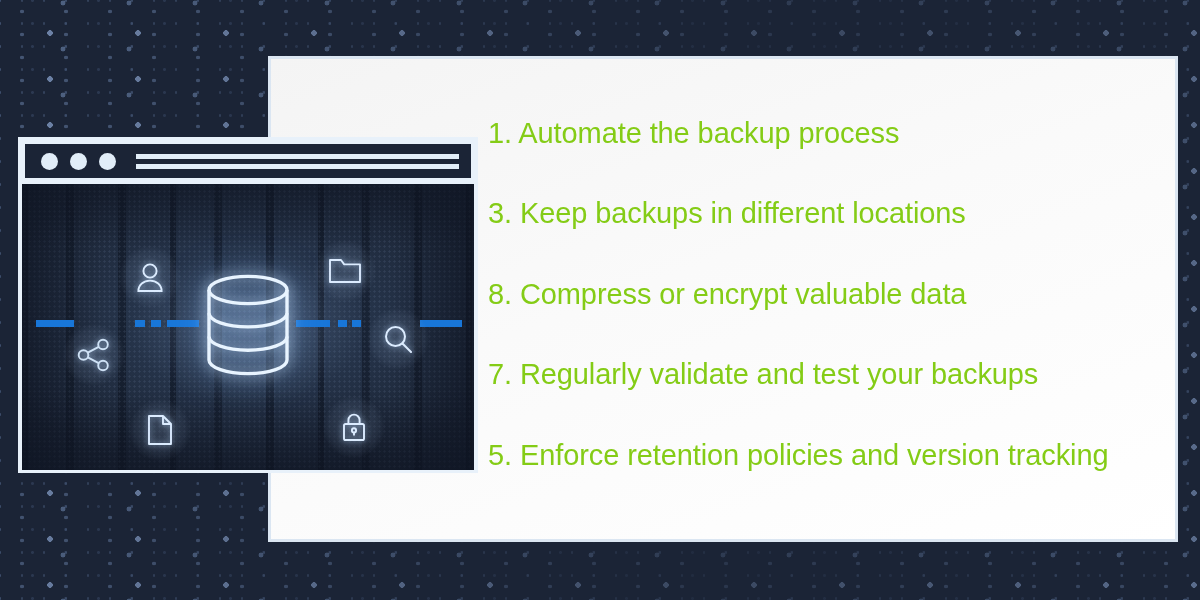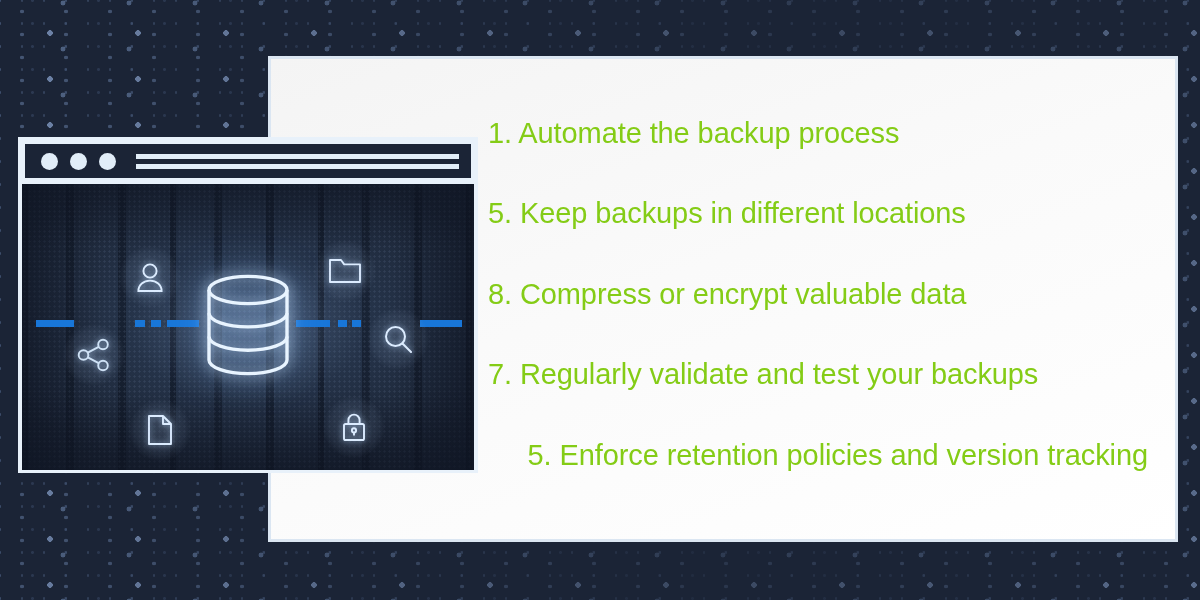--- a/index.html
+++ b/index.html
@@ -52,21 +52,21 @@
   }
   .list-item {
     font-size:29px;
     line-height:1.05;
     color:#84cc16;
     letter-spacing:-.1px;
     font-weight:400;
     margin-bottom:50px;
     white-space:nowrap;
   }
-  .list-item:last-child { margin-bottom:9px;text-align:right; }
+  .list-item:last-child { margin-bottom:9px; }
 
   
   .browser-outer {
     position:absolute; left:18px; top:137px; width:460px; height:336px;
     background:#e8f1fa;
     padding:4px;
   }
   .browser-bar {
     position:relative; height:40px; background:#1b2436;
     border:3px solid #e8f1fa;
@@ -133,21 +133,21 @@
 
   <div class="dots"></div>
   <div class="dots2"></div>
   <div class="dots-fade"></div>
 
   <div class="panel-shadow"></div>
   <div class="panel"></div>
 
   <div class="list">
     <div class="list-item">1. Automate the backup process</div>
-    <div class="list-item">5. Keep backups in different locations</div>
+    <div class="list-item">3. Keep backups in different locations</div>
     <div class="list-item">8. Compress or encrypt valuable data</div>
     <div class="list-item">7. Regularly validate and test your backups</div>
     <div class="list-item">5. Enforce retention policies and version tracking</div>
   </div>
 
   <div class="browser-outer">
 
     <div class="browser-bar">
       <div class="dots-group">
         <span class="dot-btn"></span>

